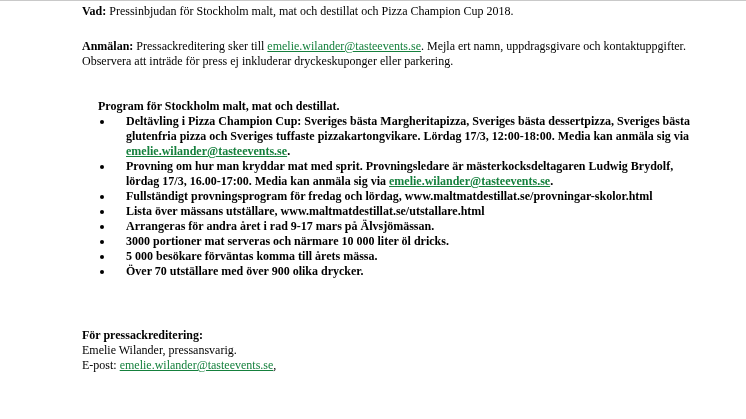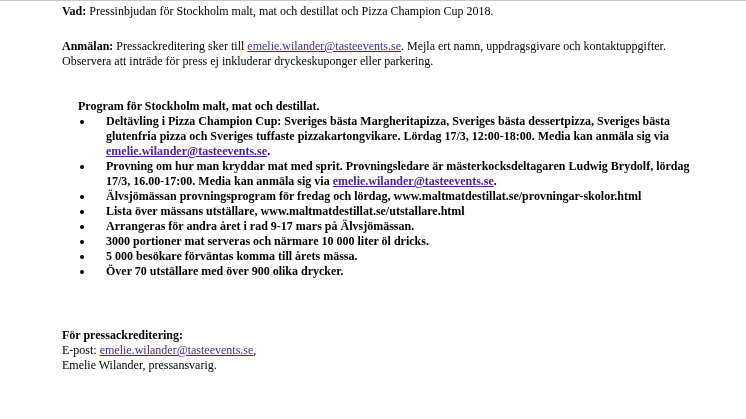--- a/index.html
+++ b/index.html
@@ -10,25 +10,25 @@
     background: #ffffff;
     overflow: hidden;
     color: #000000;
     font-family: "Liberation Serif", serif;
     font-size: 12px;
     line-height: 15px;
   }
   .doc {
     width: 746px;
     height: 419px;
-    padding: 3px 46px 0 62px;
+    padding: 3px 46px 0 82px;
     border-top: 1px solid #c9c9c9;
   }
   b { font-weight: bold; }
-  a { color: #4c1d95; text-decoration: underline; cursor: pointer; }
+  a { color: #15803d; text-decoration: underline; cursor: pointer; }
   .block { margin: 0; }
   .para { margin-top: 20px; }
   .section-heading { font-weight: bold; margin: 0; }
   .program-heading { margin-top: 30px; margin-left: 16px; }
   .facts-heading { margin-top: 20px; }
   .contact-heading { margin-top: 49px; }
   ul.bullets {
     margin: 0;
     padding-left: 32px;
     list-style-type: disc;
@@ -48,32 +48,32 @@
       <div><b>Vad:</b><span> Pressinbjudan för Stockholm malt, mat och destillat och Pizza Champion Cup 2018.</span></div>
     </div>
 
   <div class="para"><b>Anmälan:</b><span> Pressackreditering sker till </span><a href="#">emelie.wilander@tasteevents.se</a><span>. Mejla ert namn, uppdragsgivare och kontaktuppgifter. Observera att inträde för press ej inkluderar dryckeskuponger eller parkering.</span></div>
 
   <div class="section-heading program-heading">Program för Stockholm malt, mat och destillat.</div>
 
   <ul class="bullets">
       <li><span>Deltävling i Pizza Champion Cup: Sveriges bästa Margheritapizza, Sveriges bästa dessertpizza, Sveriges bästa glutenfria pizza och Sveriges tuffaste pizzakartongvikare. Lördag 17/3, 12:00-18:00. Media kan anmäla sig via </span><a href="#">emelie.wilander@tasteevents.se</a><span>.</span></li>
       <li><span>Provning om hur man kryddar mat med sprit. Provningsledare är mästerkocksdeltagaren Ludwig Brydolf, lördag 17/3, 16.00-17:00. Media kan anmäla sig via </span><a href="#">emelie.wilander@tasteevents.se</a><span>.</span></li>
-      <li><span>Älvsjömässan provningsprogram för fredag och lördag, www.maltmatdestillat.se/provningar-skolor.html</span></li>
+      <li><span>Fullständigt provningsprogram för fredag och lördag, www.maltmatdestillat.se/provningar-skolor.html</span></li>
       <li><span>Lista över mässans utställare, www.maltmatdestillat.se/utstallare.html</span></li>
     </ul>
 
 
   <ul class="bullets">
       <li><span>Arrangeras för andra året i rad 9-17 mars på Älvsjömässan.</span></li>
       <li><span>3000 portioner mat serveras och närmare 10 000 liter öl dricks.</span></li>
       <li><span>5 000 besökare förväntas komma till årets mässa.</span></li>
       <li><span>Över 70 utställare med över 900 olika drycker.</span></li>
     </ul>
 
   <div class="section-heading contact-heading">För pressackreditering:</div>
 
   <div class="contact-line">
+      <div><span>Emelie Wilander, pressansvarig.</span></div>
       <div><span>E-post: </span><a href="#">emelie.wilander@tasteevents.se</a><span>,</span></div>
-      <div><span>Emelie Wilander, pressansvarig.</span></div>
     </div>
 
 </div>
 
 </body></html>

